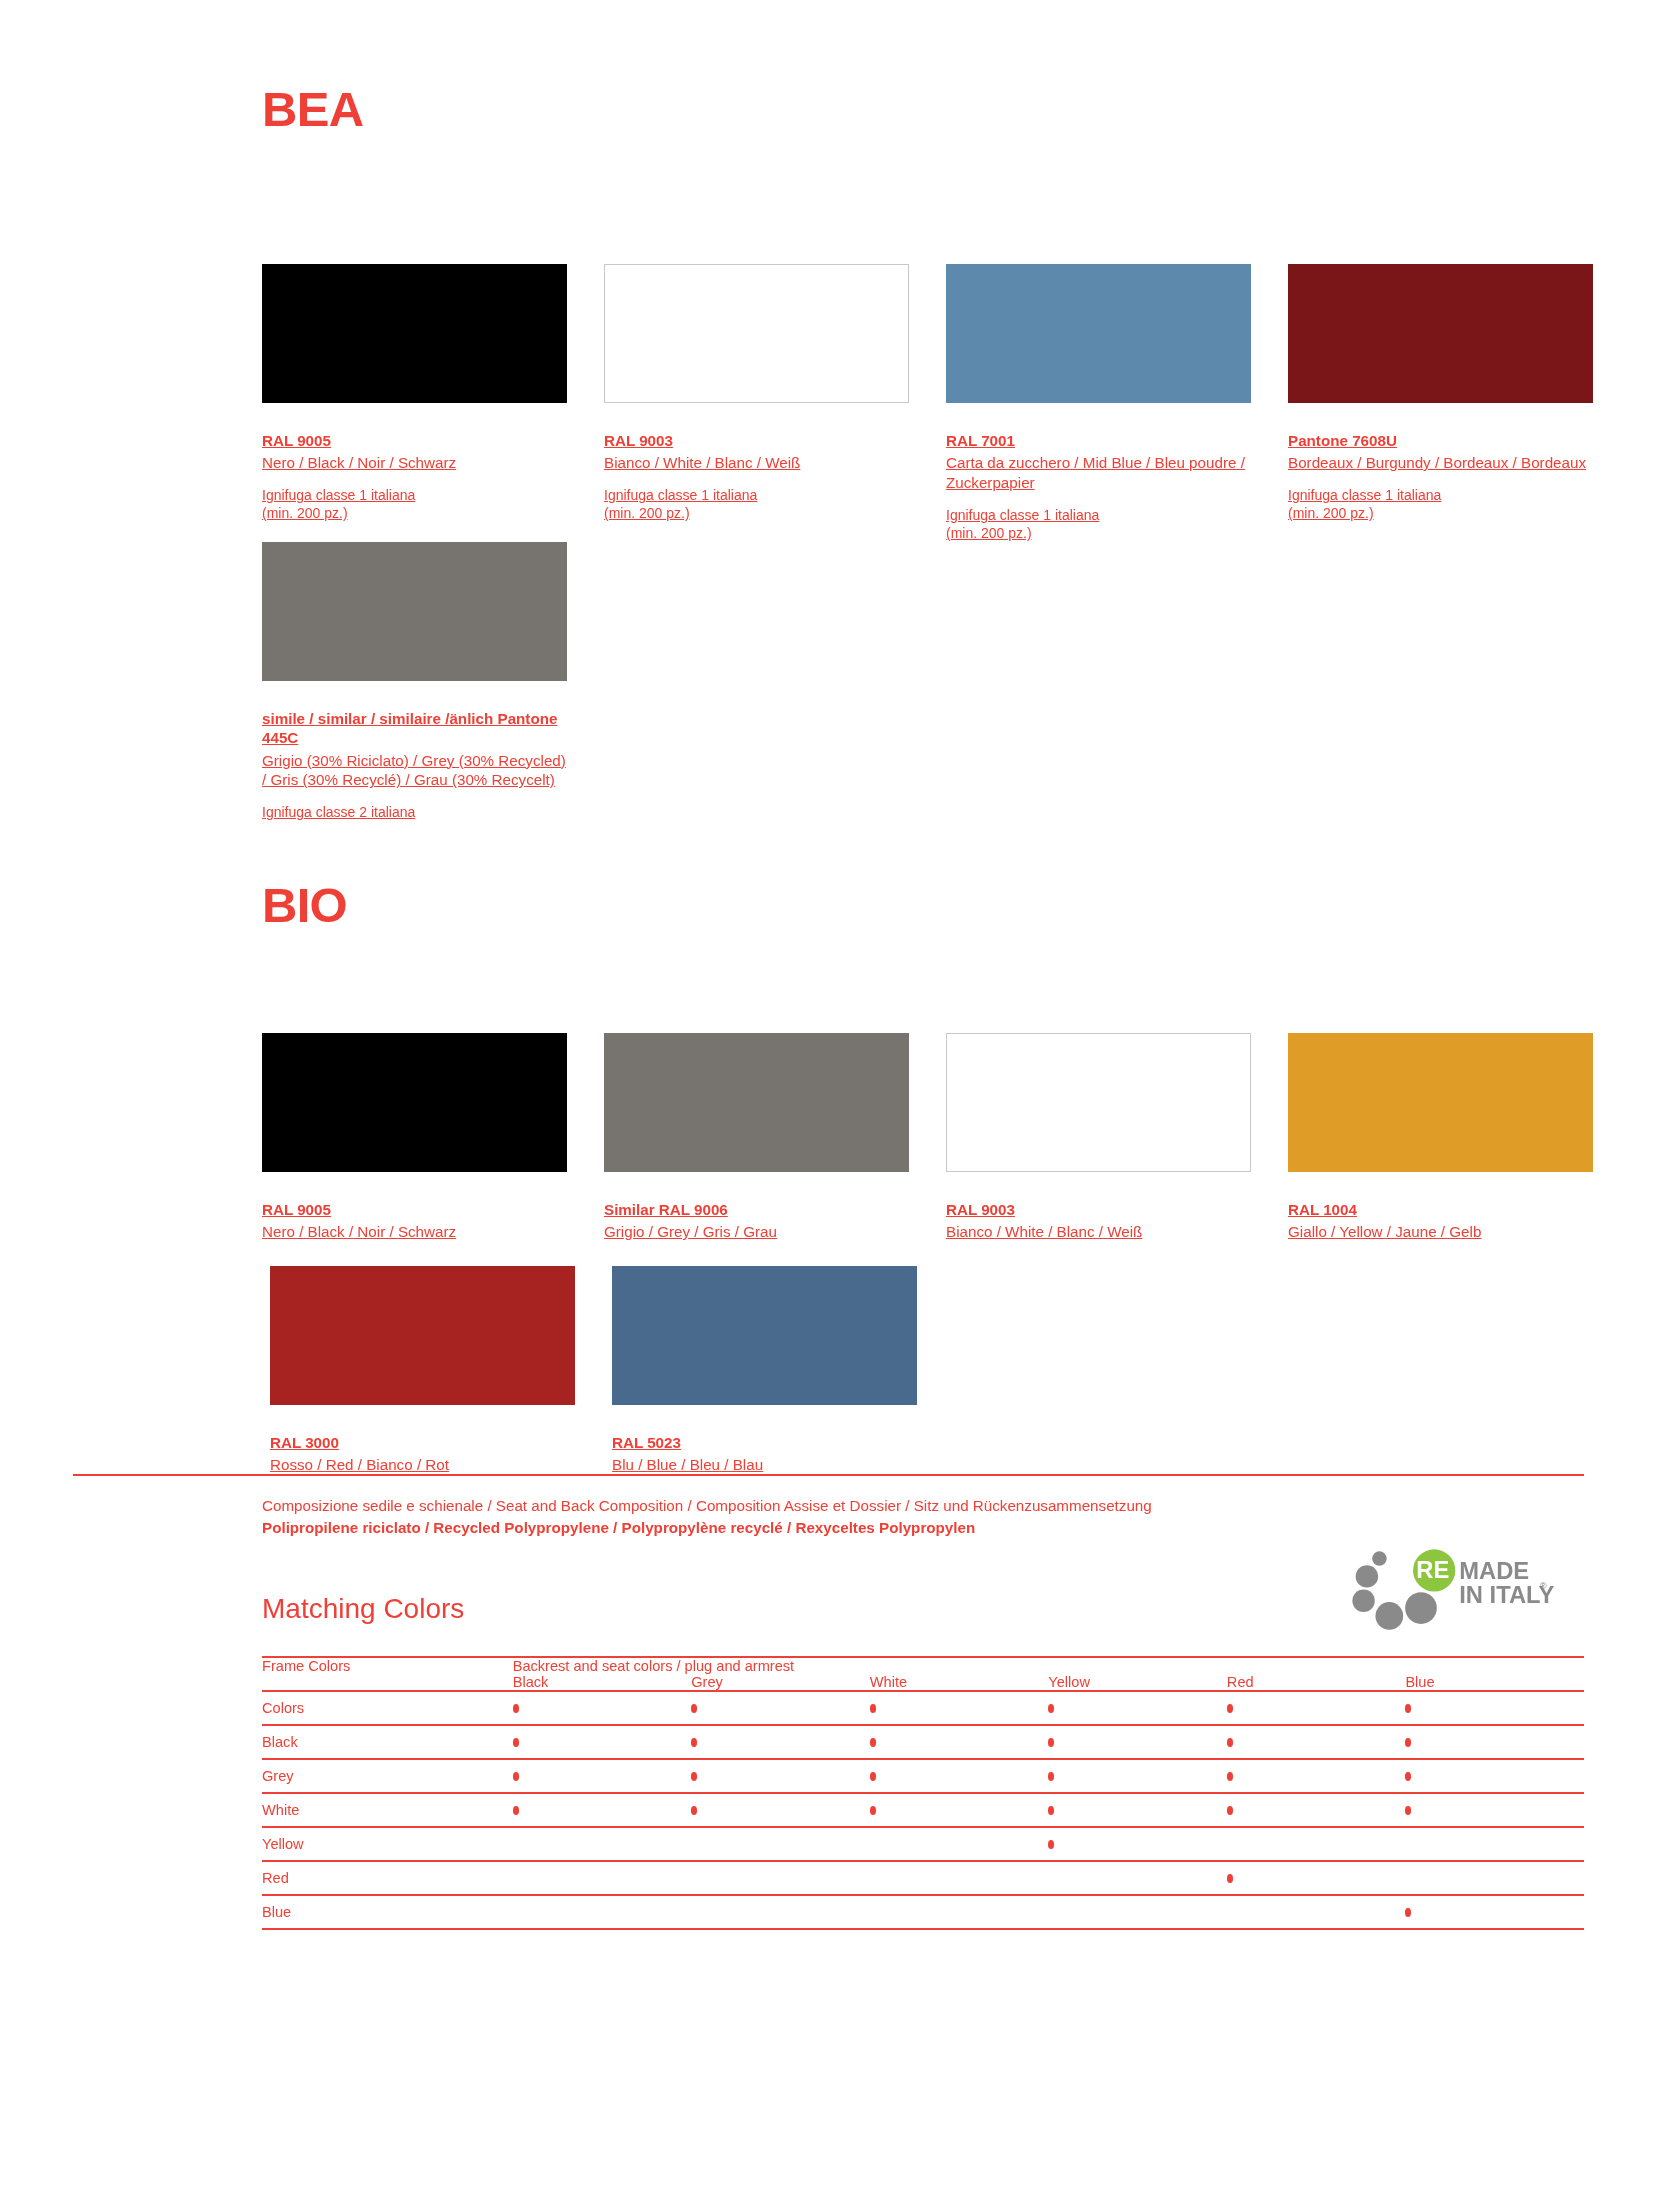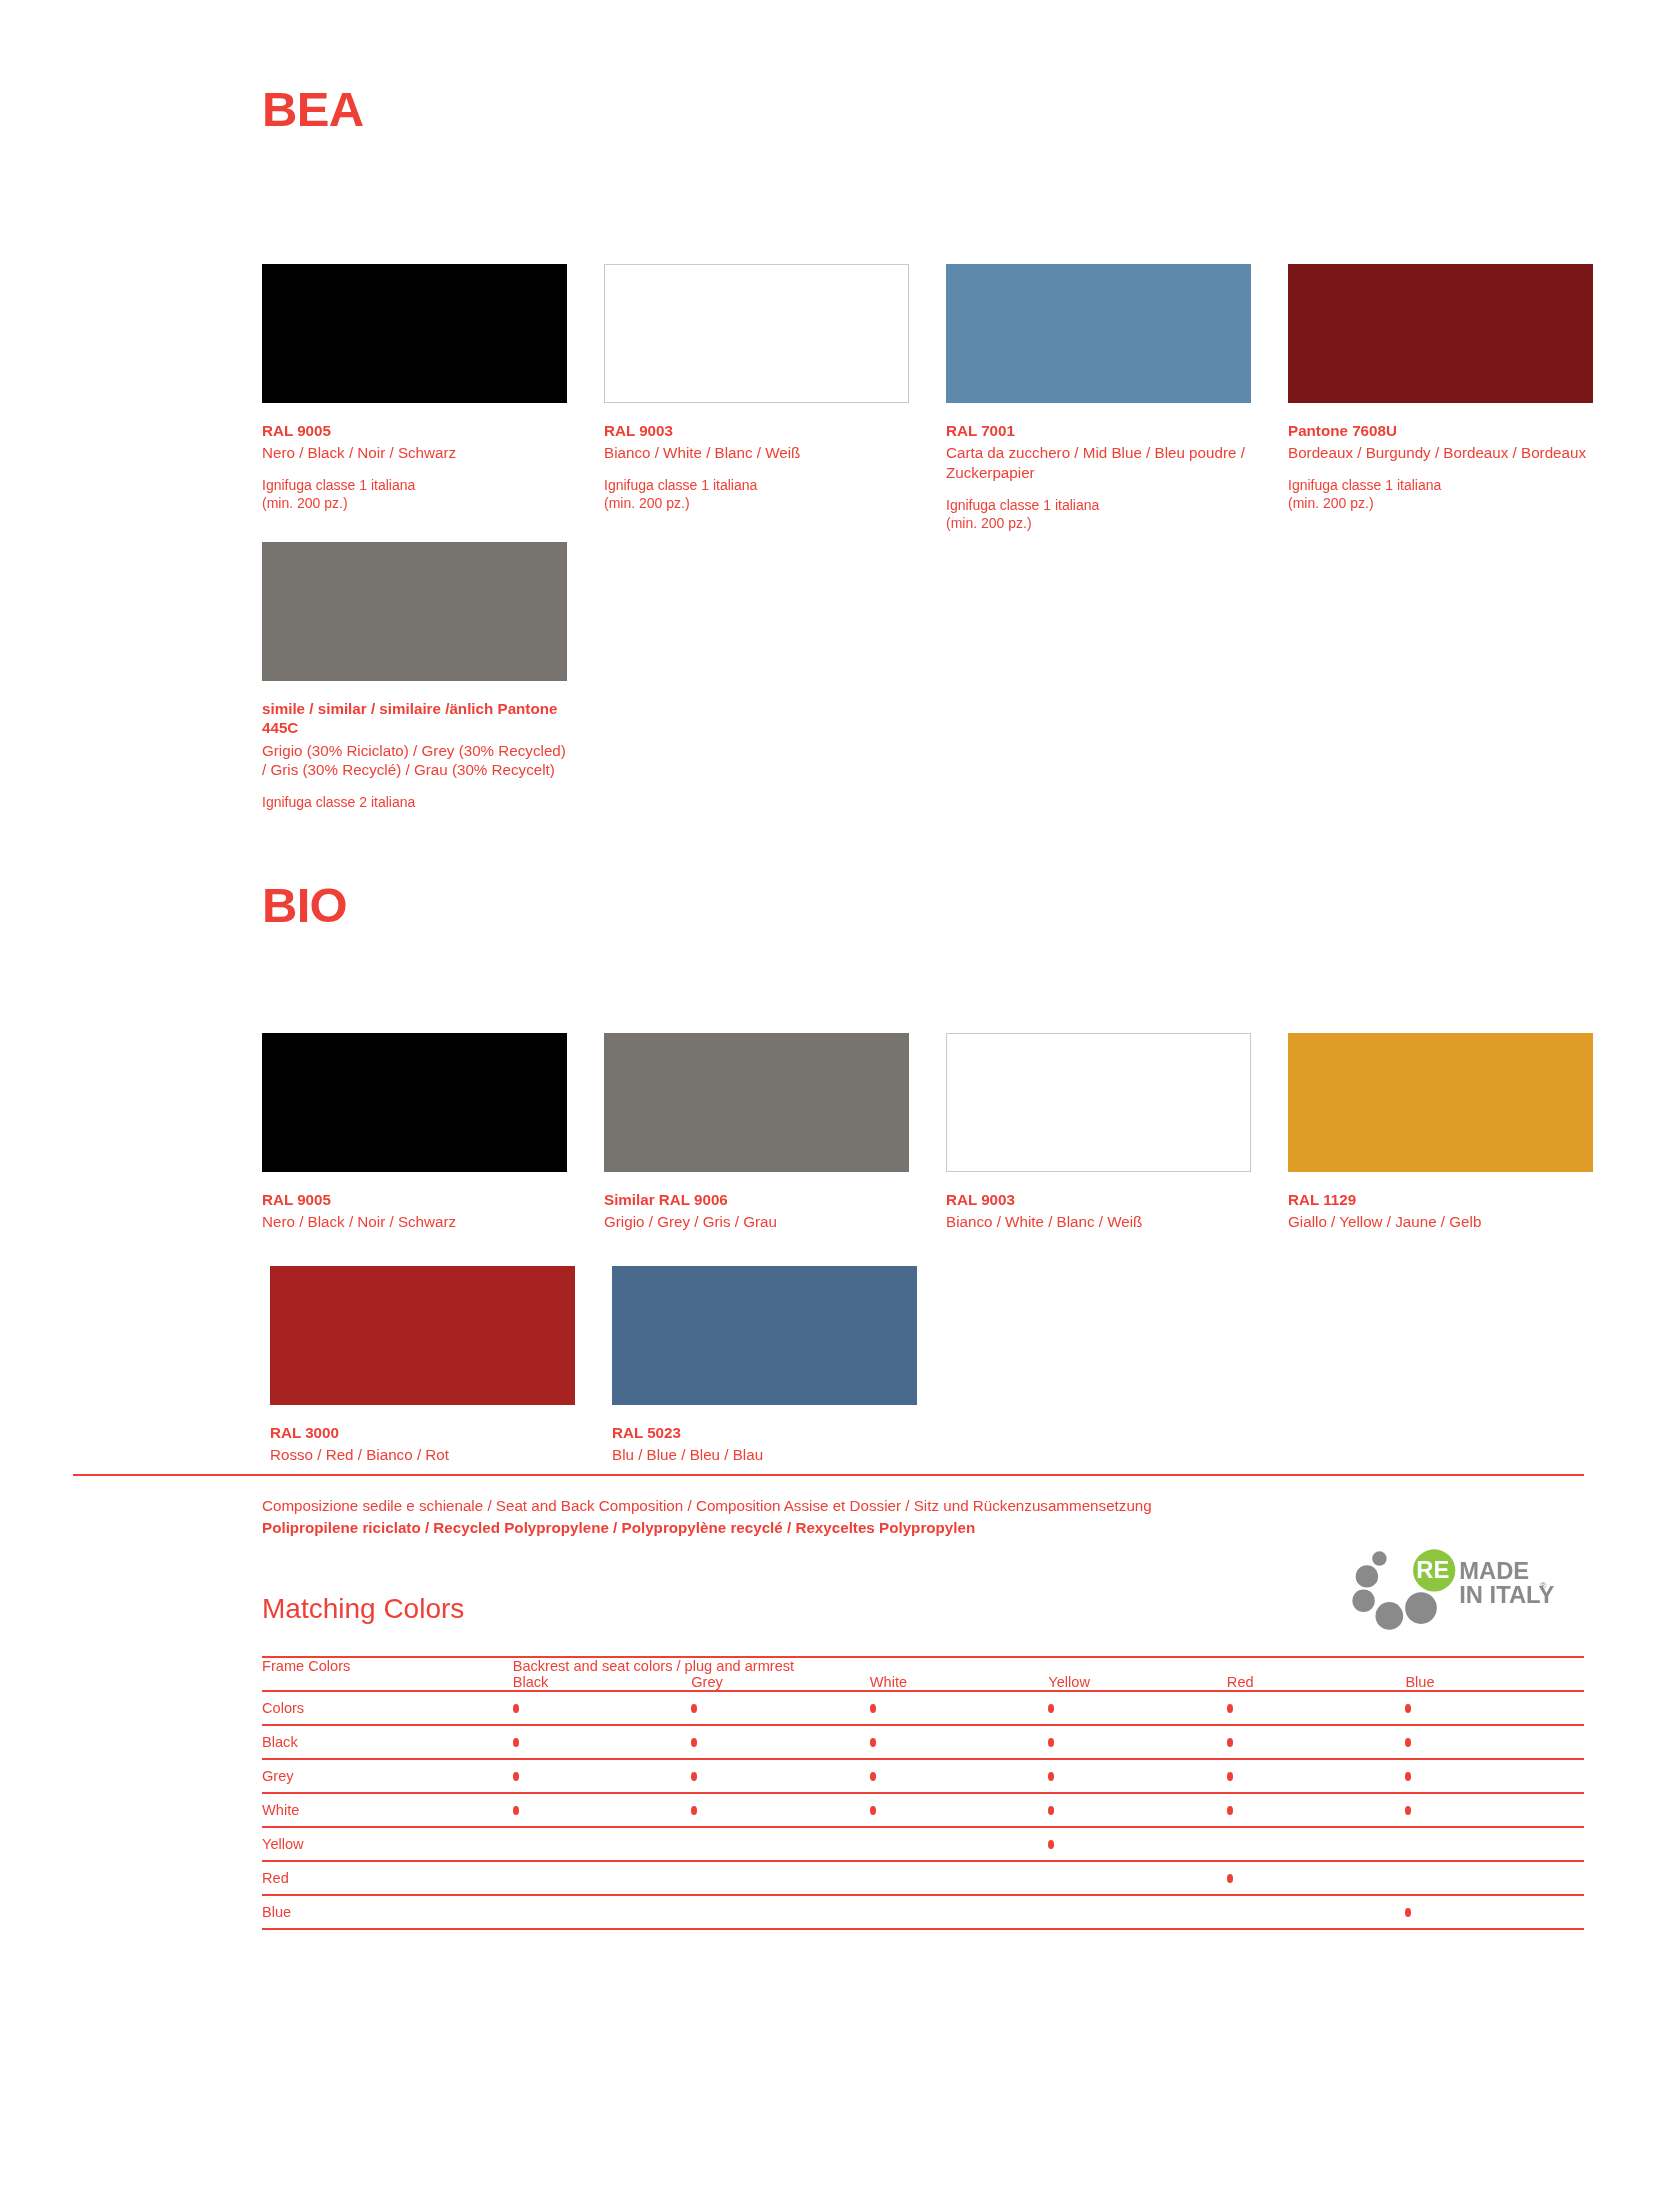--- a/index.html
+++ b/index.html
@@ -42,23 +42,24 @@
   }
   .swatch-chip {
     width: 305px;
     height: 139px;
     display: block;
   }
   .swatch-chip.bordered {
     border: 0.7px solid #c9c9c9;
   }
   .swatch-text {
-    margin-top: 18px;
+    margin-top: 28px;
     color: #EE4036;
     width: 311px;
+    text-decoration: underline;
   }
   .sw-code {
     font-weight: bold;
     font-size: 15.2px;
     line-height: 1.28;
   }
   .sw-name {
     font-size: 15.2px;
     line-height: 1.3;
     margin-top: 2.6px;
@@ -258,21 +259,21 @@
     <div class="swatch-cell">
       <div class="swatch-chip tall bordered" style="background:#FFFFFF"></div>
       <div class="swatch-text">
         <div class="sw-code">RAL 9003</div>
         <div class="sw-name">Bianco / White / Blanc / Weiß</div>
       </div>
     </div>
     <div class="swatch-cell">
       <div class="swatch-chip tall" style="background:#DF9C27"></div>
       <div class="swatch-text">
-        <div class="sw-code">RAL 1129</div>
+        <div class="sw-code">RAL 1004</div>
         <div class="sw-name">Giallo / Yellow / Jaune / Gelb</div>
       </div>
     </div>
   </div>
 
   <div class="swatch-row" id="bio-row-2">
     <div class="swatch-cell">
       <div class="swatch-chip tall" style="background:#A62322"></div>
       <div class="swatch-text">
         <div class="sw-code">RAL 3000</div>

